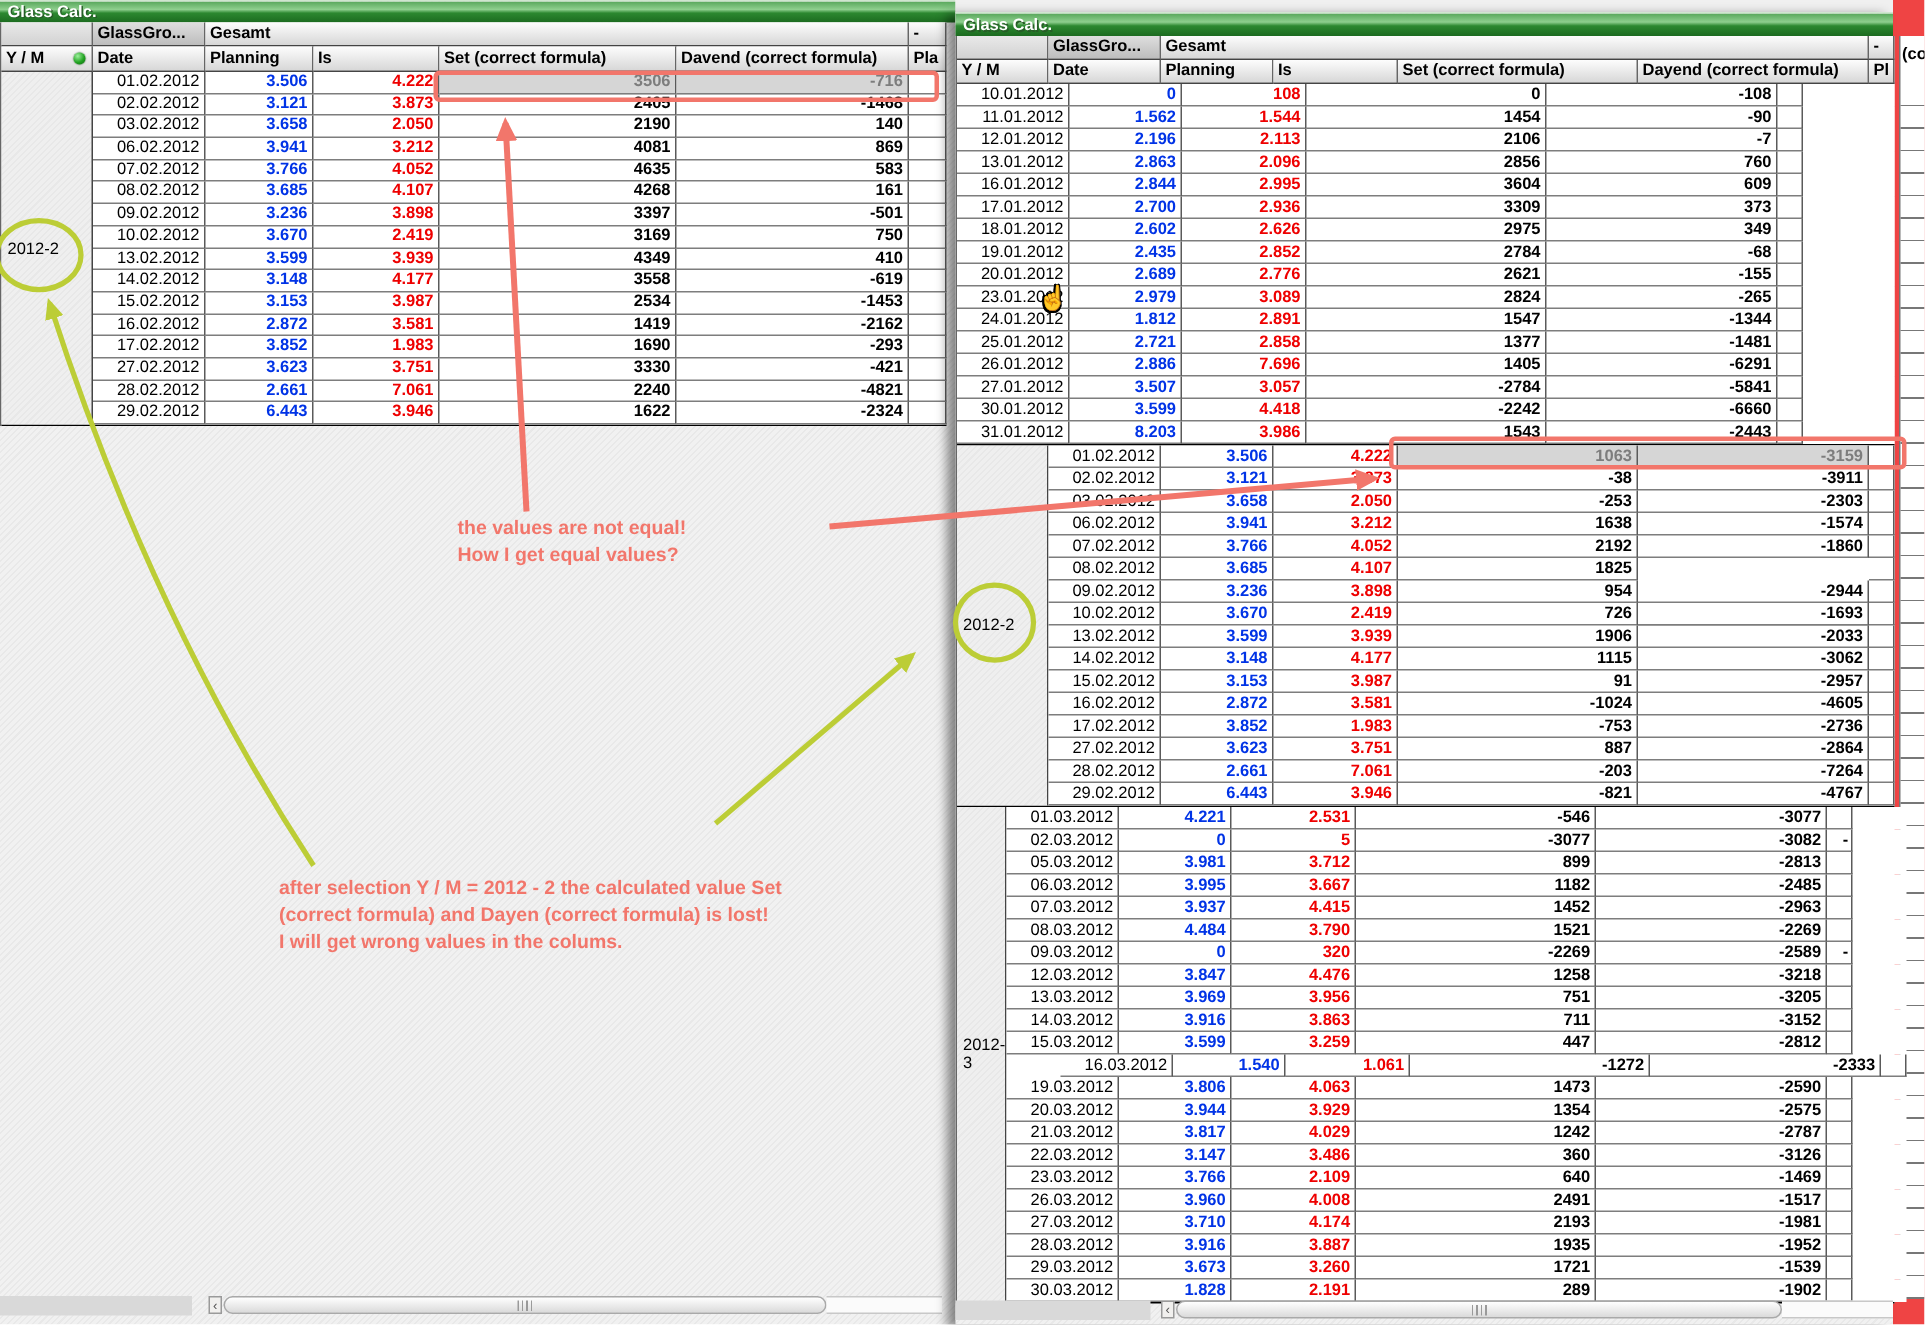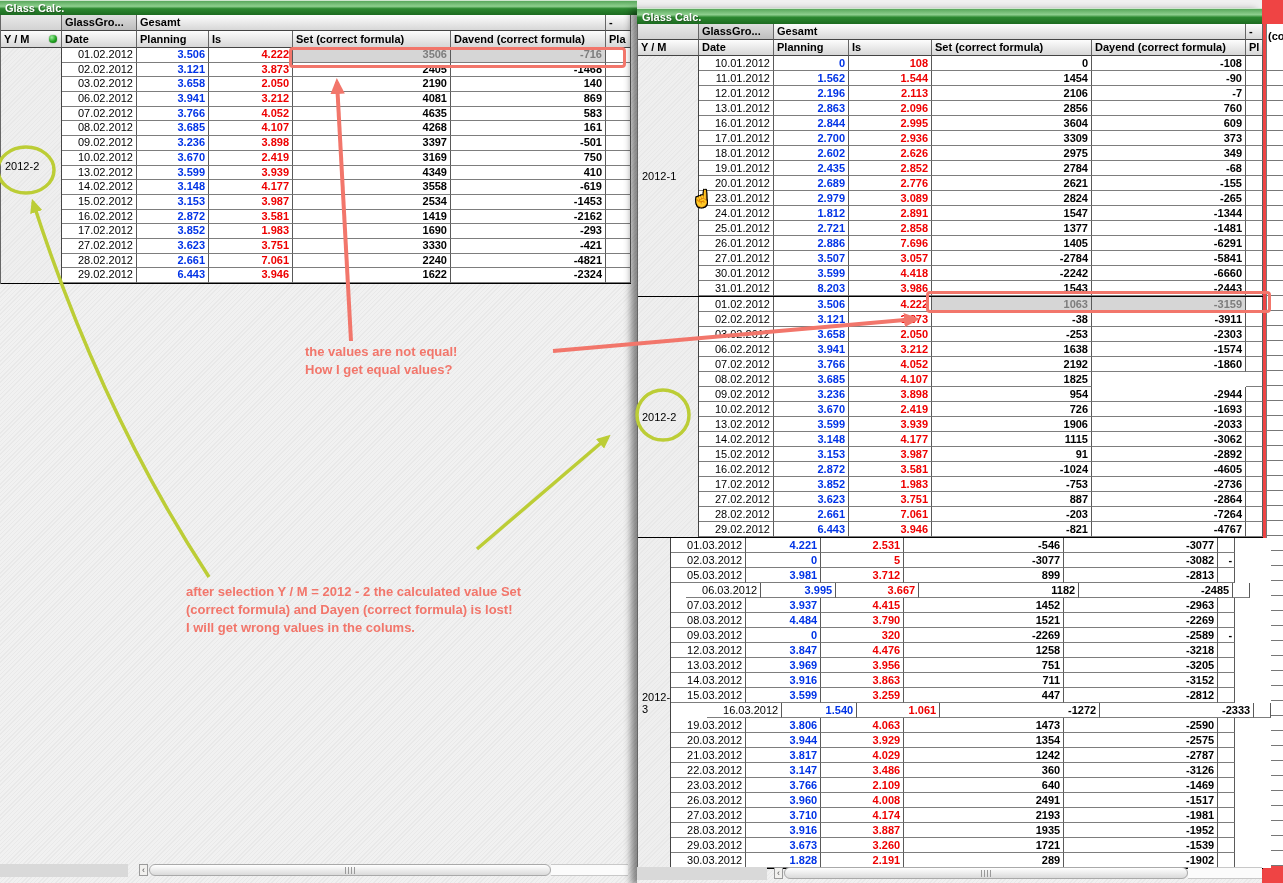--- a/index.html
+++ b/index.html
@@ -260,21 +260,20 @@
       <div class="hc" style="width:61px">Y / M</div>
       <div class="hc" style="width:75px">Date</div>
       <div class="hc" style="width:75px">Planning</div>
       <div class="hc" style="width:83px">Is</div>
       <div class="hc" style="width:160px">Set (correct formula)</div>
       <div class="hc" style="width:154px">Dayend  (correct formula)</div>
       <div class="hc" style="width:17px">Pl</div>
     </div>
     <div id="right-body">
         <div class="pgroup">
-          <div class="ymcell" style="width: 61px;">2012-1</div>
           <div class="rowscol">
             <div class="prow" style="height: 15px;">
               <div class="c c-date" style="width: 75px; line-height: 14px;">10.01.2012</div>
               <div class="c c-num c-plan" style="width: 75px; line-height: 14px;">0</div>
               <div class="c c-num c-is" style="width: 83px; line-height: 14px;">108</div>
               <div class="c c-num c-set" style="width: 160px; line-height: 14px;">0</div>
               <div class="c c-num c-day" style="width: 154px; line-height: 14px;">-108</div>
               <div class="c c-pl" style="width: 17px; line-height: 14px;"></div>
             </div>
             <div class="prow" style="height: 15px;">
@@ -480,21 +479,21 @@
               <div class="c c-num c-is" style="width: 83px; line-height: 14px;">4.177</div>
               <div class="c c-num c-set" style="width: 160px; line-height: 14px;">1115</div>
               <div class="c c-num c-day" style="width: 154px; line-height: 14px;">-3062</div>
               <div class="c c-pl" style="width: 17px; line-height: 14px;"></div>
             </div>
             <div class="prow" style="height: 15px;">
               <div class="c c-date" style="width: 75px; line-height: 14px;">15.02.2012</div>
               <div class="c c-num c-plan" style="width: 75px; line-height: 14px;">3.153</div>
               <div class="c c-num c-is" style="width: 83px; line-height: 14px;">3.987</div>
               <div class="c c-num c-set" style="width: 160px; line-height: 14px;">91</div>
-              <div class="c c-num c-day" style="width: 154px; line-height: 14px;">-2892</div>
+              <div class="c c-num c-day" style="width: 154px; line-height: 14px;">-2957</div>
               <div class="c c-pl" style="width: 17px; line-height: 14px;"></div>
             </div>
             <div class="prow" style="height: 15px;">
               <div class="c c-date" style="width: 75px; line-height: 14px;">16.02.2012</div>
               <div class="c c-num c-plan" style="width: 75px; line-height: 14px;">2.872</div>
               <div class="c c-num c-is" style="width: 83px; line-height: 14px;">3.581</div>
               <div class="c c-num c-set" style="width: 160px; line-height: 14px;">-1024</div>
               <div class="c c-num c-day" style="width: 154px; line-height: 14px;">-4605</div>
               <div class="c c-pl" style="width: 17px; line-height: 14px;"></div>
             </div>
@@ -552,21 +551,21 @@
               <div class="c c-pl" style="width: 17px; line-height: 14px;">-</div>
             </div>
             <div class="prow" style="height: 15px;">
               <div class="c c-date" style="width: 75px; line-height: 14px;">05.03.2012</div>
               <div class="c c-num c-plan" style="width: 75px; line-height: 14px;">3.981</div>
               <div class="c c-num c-is" style="width: 83px; line-height: 14px;">3.712</div>
               <div class="c c-num c-set" style="width: 160px; line-height: 14px;">899</div>
               <div class="c c-num c-day" style="width: 154px; line-height: 14px;">-2813</div>
               <div class="c c-pl" style="width: 17px; line-height: 14px;"></div>
             </div>
-            <div class="prow" style="height: 15px; margin-left: 15px;">
+            <div class="prow" style="height: 15px;">
               <div class="c c-date" style="width: 75px; line-height: 14px;">06.03.2012</div>
               <div class="c c-num c-plan" style="width: 75px; line-height: 14px;">3.995</div>
               <div class="c c-num c-is" style="width: 83px; line-height: 14px;">3.667</div>
               <div class="c c-num c-set" style="width: 160px; line-height: 14px;">1182</div>
               <div class="c c-num c-day" style="width: 154px; line-height: 14px;">-2485</div>
               <div class="c c-pl" style="width: 17px; line-height: 14px;"></div>
             </div>
             <div class="prow" style="height: 15px;">
               <div class="c c-date" style="width: 75px; line-height: 14px;">07.03.2012</div>
               <div class="c c-num c-plan" style="width: 75px; line-height: 14px;">3.937</div>

